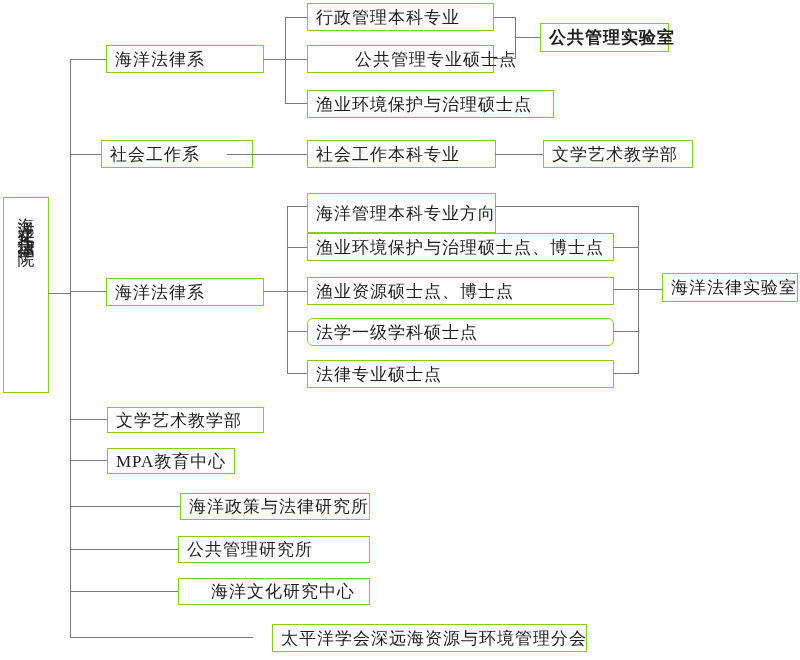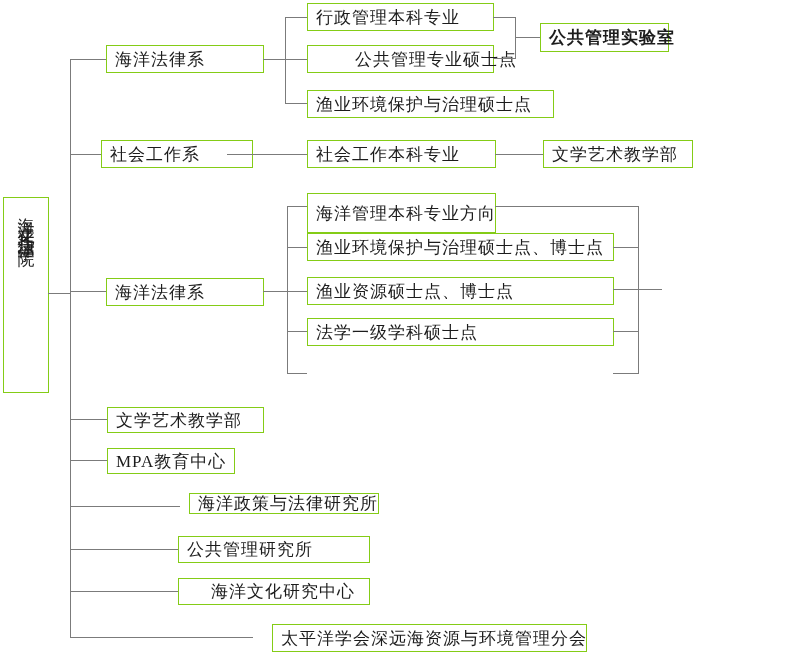--- a/index.html
+++ b/index.html
@@ -82,37 +82,39 @@
   <div class="hline" style="left:263px; top:291px; width:44px;"></div>
   <div class="vline" style="left:287px; top:206px; height:168px;"></div>
   <div class="hline" style="left:287px; top:206px; width:20px;"></div>
   <div class="hline" style="left:287px; top:247px; width:20px;"></div>
   <div class="hline" style="left:287px; top:331px; width:20px;"></div>
   <div class="hline" style="left:287px; top:373px; width:20px;"></div>
 
   <div class="box" style="left:307px; top:193px; width:189px; height:40px;">海洋管理本科专业方向</div>
   <div class="box" style="left:307px; top:233px; width:307px; height:28px;text-align:center;">渔业环境保护与治理硕士点、博士点</div>
   <div class="box" style="left:307px; top:277px; width:307px; height:28px;">渔业资源硕士点、博士点</div>
-  <div class="box" style="left:307px; top:318px; width:307px; height:28px;">法学一级学科硕士点</div>
+  <div class="box" style="left:307px; top:318px; width:307px; height:28px;border-radius:6px;">法学一级学科硕士点</div>
+  <div class="box" style="left:307px; top:360px; width:307px; height:28px;">法律专业硕士点</div>
 
   <div class="hline" style="left:495px; top:206px; width:144px;"></div>
   <div class="hline" style="left:613px; top:247px; width:26px;"></div>
   <div class="hline" style="left:613px; top:289px; width:49px;"></div>
   <div class="hline" style="left:613px; top:331px; width:26px;"></div>
   <div class="hline" style="left:613px; top:373px; width:26px;"></div>
   <div class="vline" style="left:638px; top:206px; height:168px;"></div>
+  <div class="box" style="left:662px; top:273px; width:136px; height:29px;">海洋法律实验室</div>
 
   <div class="hline" style="left:70px; top:419px; width:37px;"></div>
   <div class="box" style="left:107px; top:407px; width:157px; height:26px;">文学艺术教学部</div>
 
   <div class="hline" style="left:70px; top:460px; width:37px;"></div>
   <div class="box" style="left:107px; top:448px; width:128px; height:26px;">MPA教育中心</div>
 
   <div class="hline" style="left:70px; top:506px; width:110px;"></div>
-  <div class="box" style="left:189px; top:493px; width:190px; height:21px;">海洋政策与法律研究所</div>
+  <div class="box" style="left:180px; top:493px; width:190px; height:27px;">海洋政策与法律研究所</div>
 
   <div class="hline" style="left:70px; top:549px; width:108px;"></div>
   <div class="box" style="left:178px; top:536px; width:192px; height:27px;">公共管理研究所</div>
 
   <div class="hline" style="left:70px; top:591px; width:108px;"></div>
   <div class="box" style="left:178px; top:578px; width:192px; height:27px;padding-left:32px;">海洋文化研究中心</div>
 
   <div class="hline" style="left:70px; top:637px; width:183px;"></div>
   <div class="box" style="left:253px; top:624px; width:315px; height:28px;margin-left:19px;">太平洋学会深远海资源与环境管理分会</div>
 

